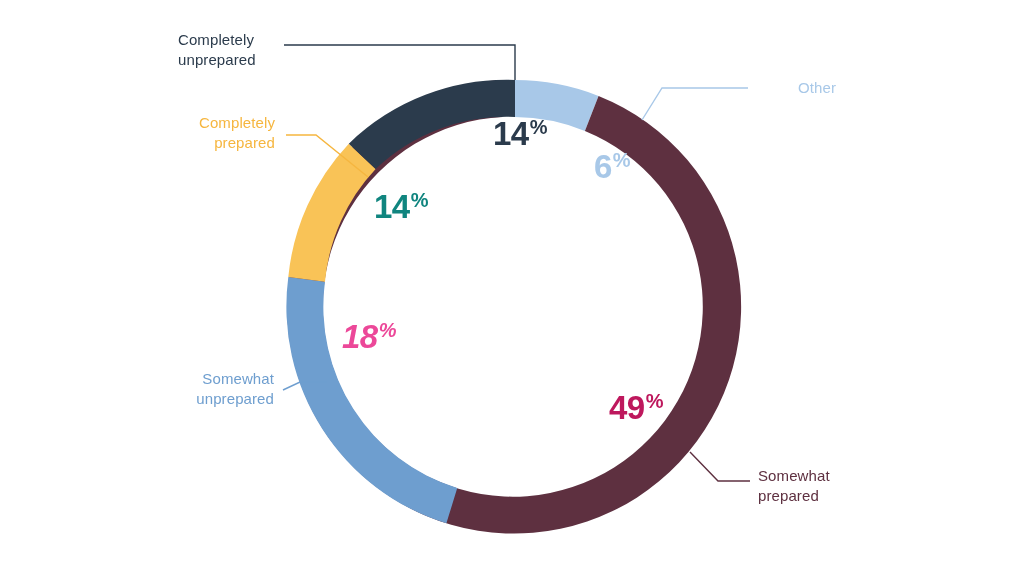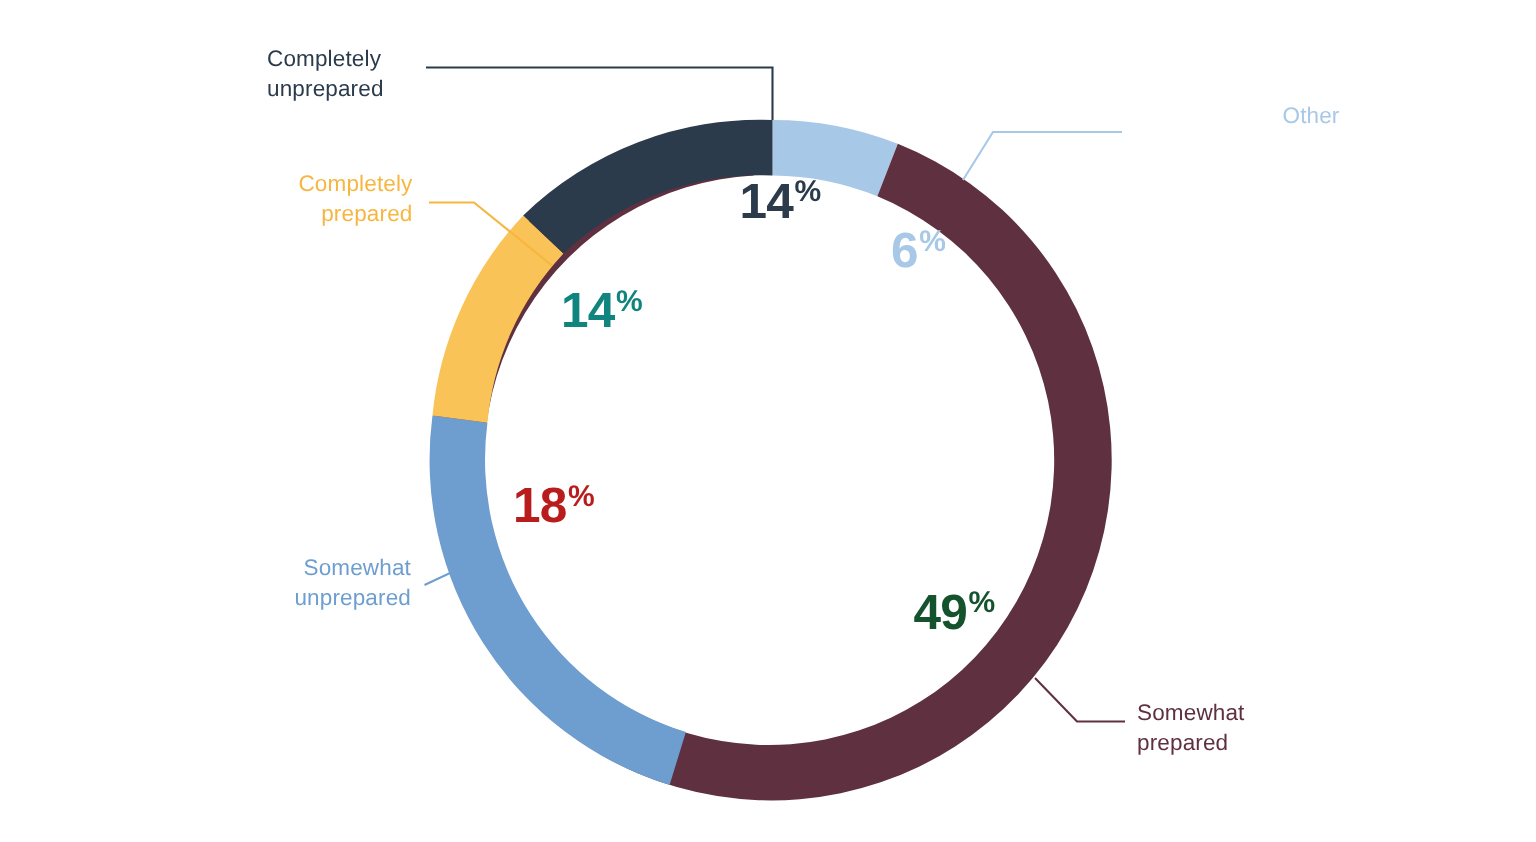--- a/index.html
+++ b/index.html
@@ -50,25 +50,24 @@
   }
   #label-completely-prepared {
     left: 120px;
     top: 113px;
     width: 155px;
     text-align: right;
     color: #F6B63F;
   }
   #label-other {
     left: 757px;
-    top: 68px;
+    top: 78px;
     width: 120px;
-    text-align: right;
+    text-align: center;
     color: #A8C8E8;
-    margin-left: 16px;
   }
   #label-somewhat-unprepared {
     left: 105px;
     top: 369px;
     width: 169px;
     text-align: right;
     color: #6E9ECF;
   }
   #label-somewhat-prepared {
     left: 758px;
@@ -107,26 +106,27 @@
     color: #A8C8E8;
   }
   #pct-completely-prepared {
     left: 374px;
     top: 190px;
     color: #10857F;
   }
   #pct-somewhat-unprepared {
     left: 342px;
     top: 320px;
-    color: #b91c1c;
+    color: #ec4899;
+    font-style: italic;
   }
   #pct-somewhat-prepared {
     left: 609px;
     top: 391px;
-    color: #14532d;
+    color: #be185d;
   }
 </style>
 </head>
 <body>
 
 <div id="chart-root">
 
   <svg class="donut-svg" viewBox="0 0 1024 561">
 
     <g>

